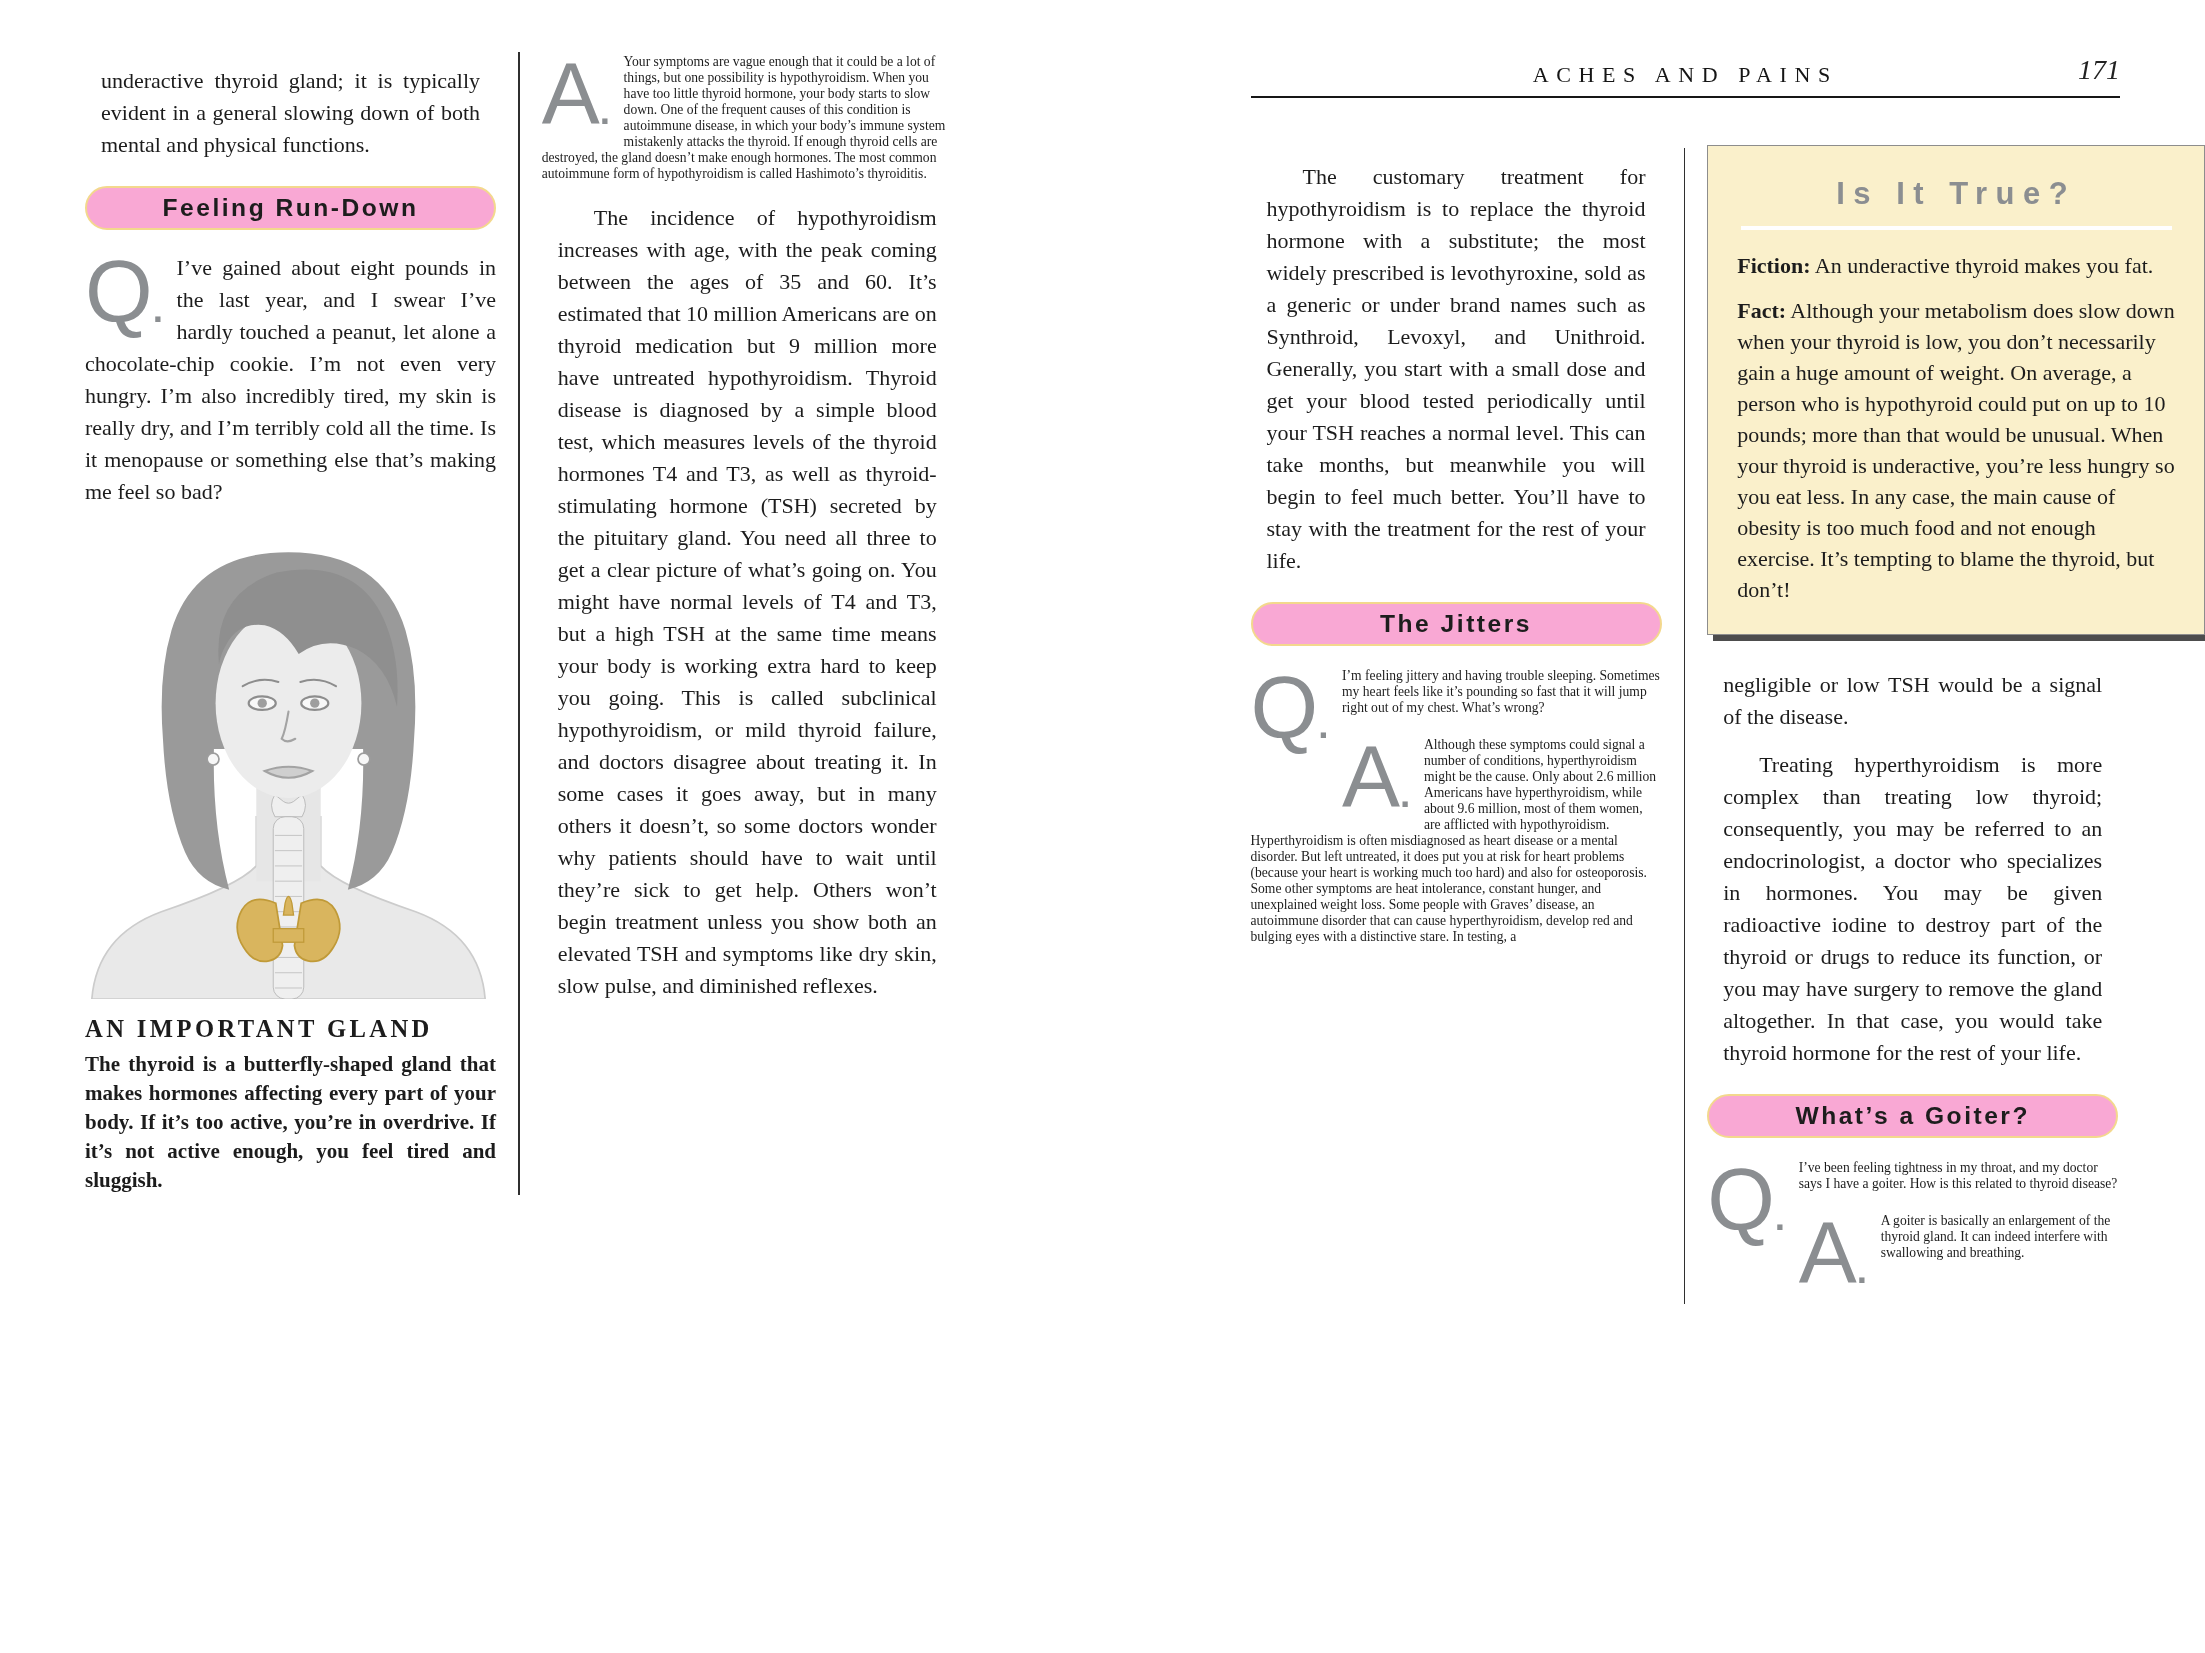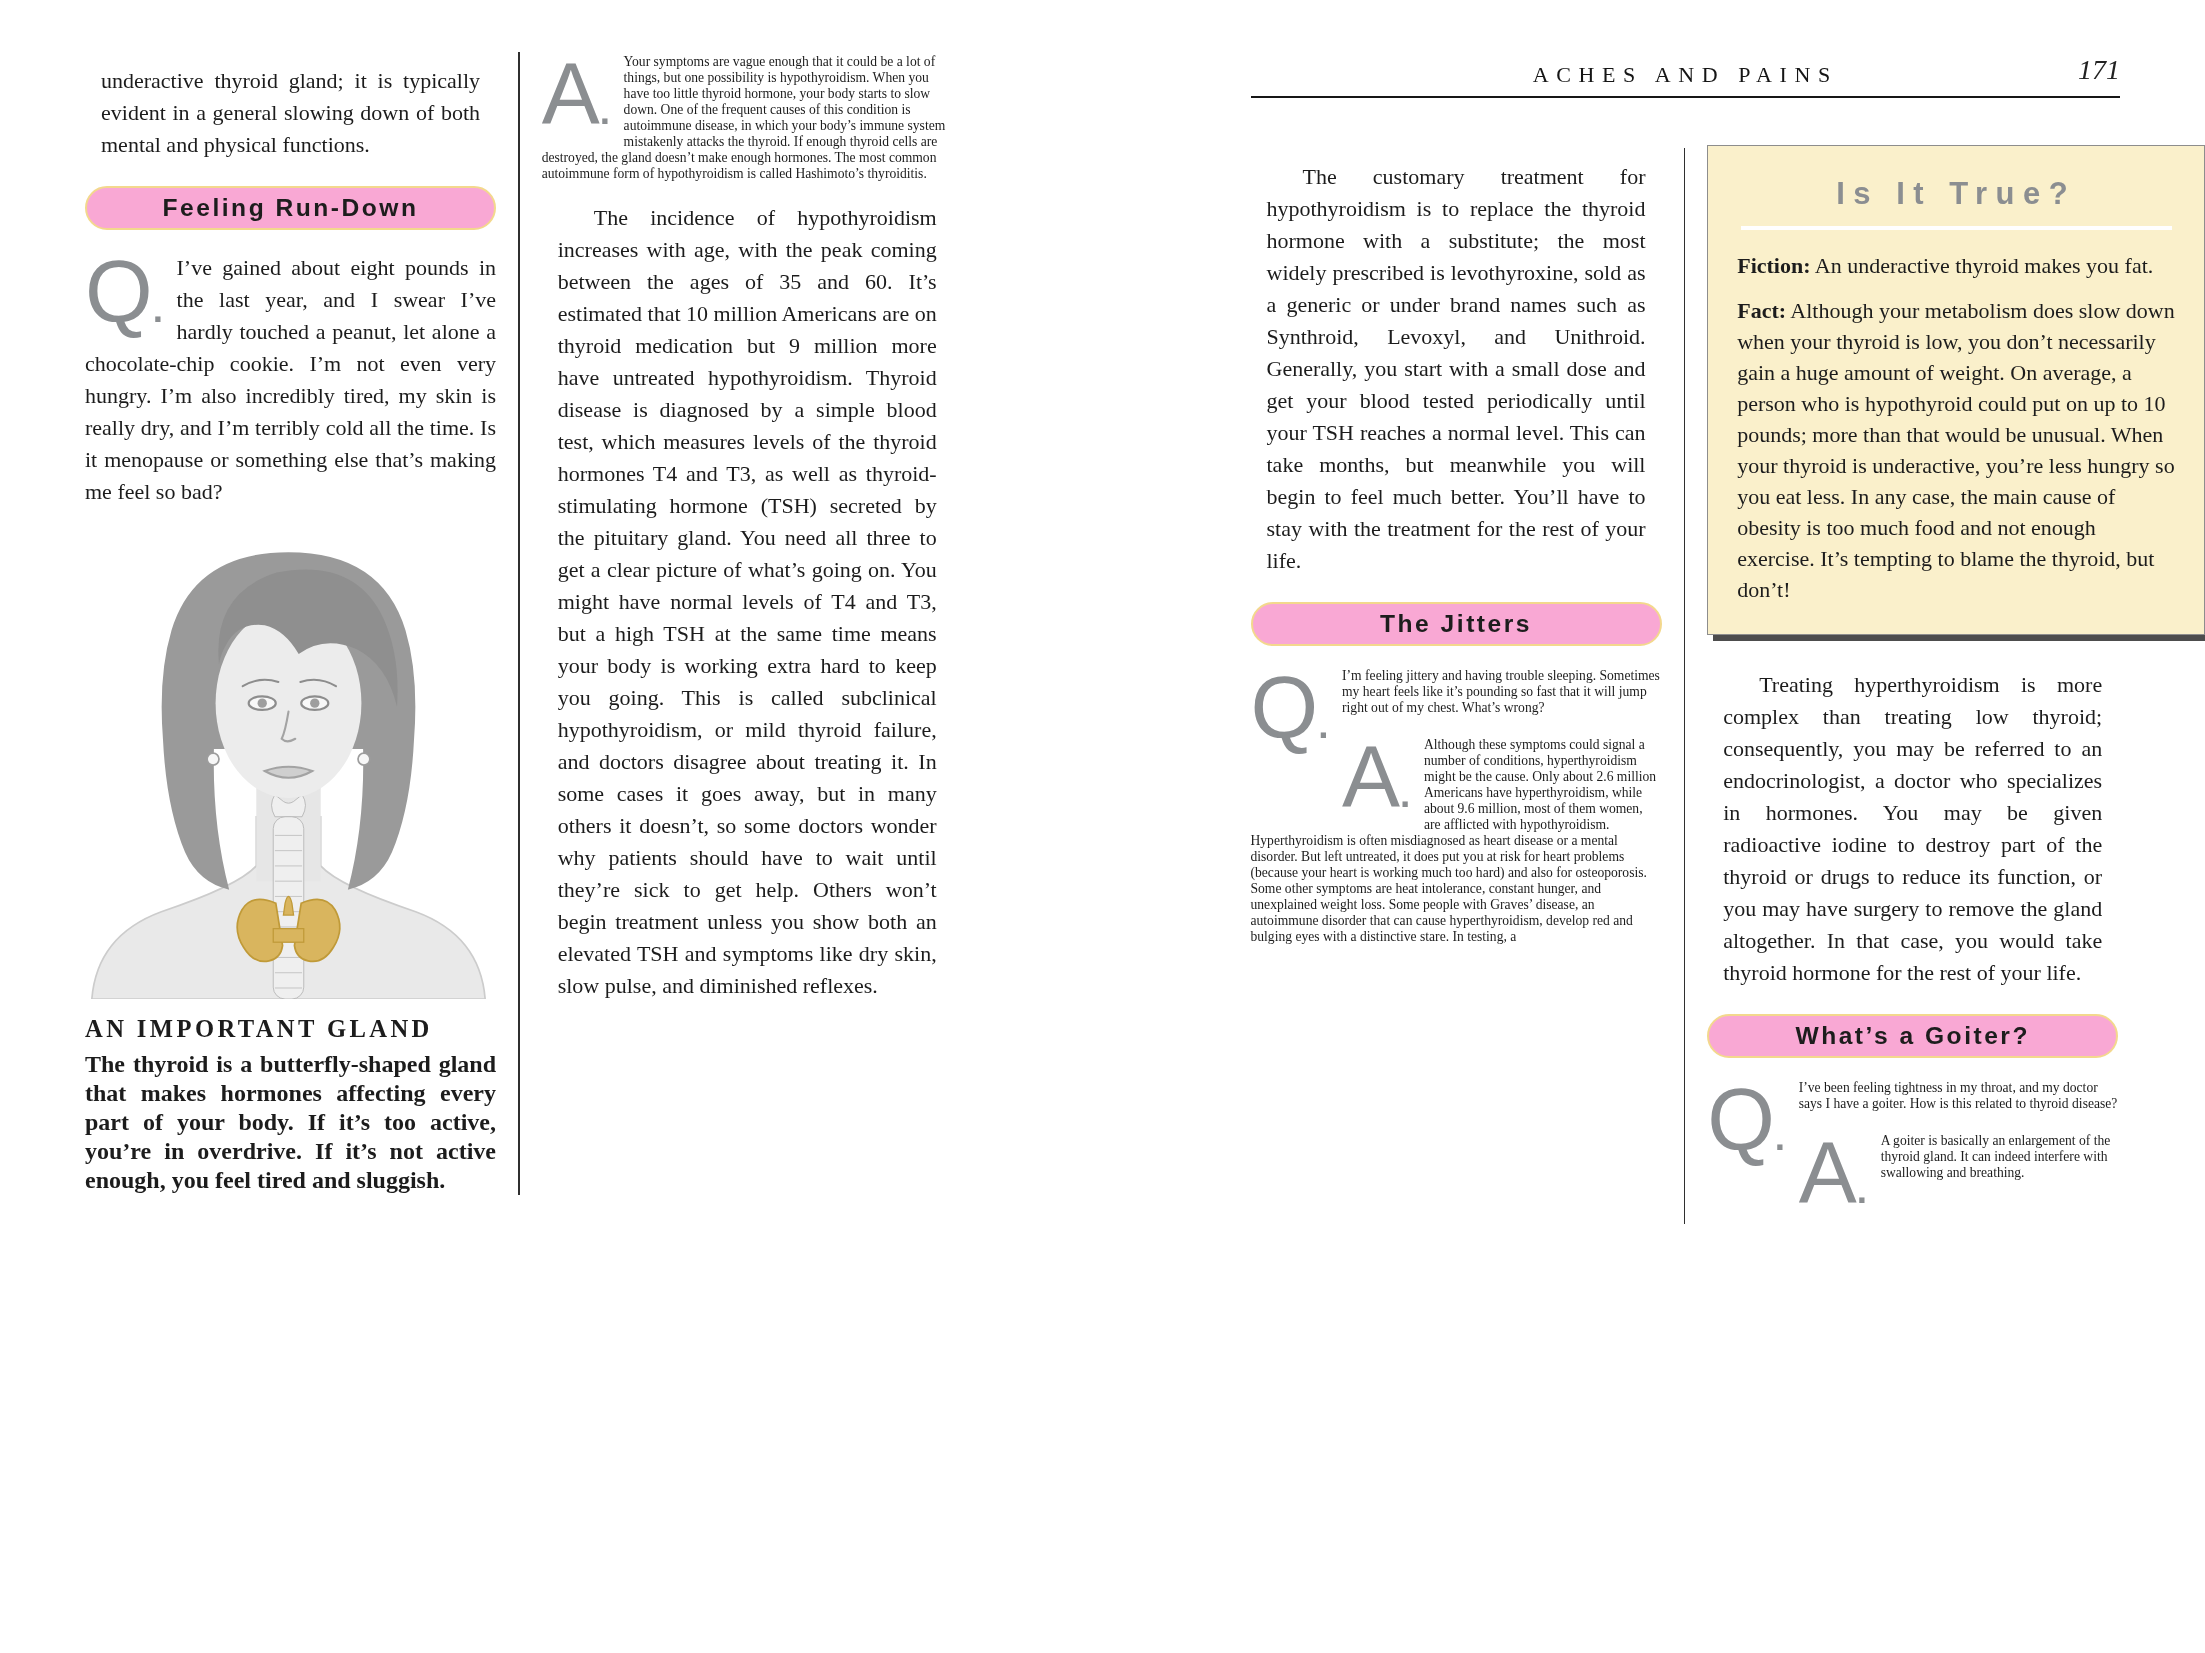--- a/index.html
+++ b/index.html
@@ -37,21 +37,21 @@
   .qa-para .qtext{font-weight:normal;}
   .qmark{float:left;font-family:"Liberation Sans",sans-serif;color:#8b8e91;
          font-size:87px;line-height:66px;margin:6.8px 13.6px 0 0;font-weight:400;}
   .qmark .qdot{font-size:37px;font-weight:bold;letter-spacing:0;}
 
   
   .illus{margin:29px 0 5.1px 0;}
 
   
   .cap-title{font-weight:bold;font-size:24.6px;letter-spacing:3.4px;margin:12px 0 6.8px 0;}
-  .cap-body{font-weight:bold;font-size:24px;line-height:29px;text-align:justify;margin:0;}
+  .cap-body{font-weight:bold;font-size:21px;line-height:29px;text-align:justify;margin:0;}
 
   
   .truebox{box-sizing:border-box;width:498px;background:#faf0cb;border:1.7px solid #8d8d8d;
            box-shadow:6px 6px 0 #4d4d4d;padding:25.4px 29px 29px 29px;margin-bottom:34px;}
   .truebox .tb-title{font-family:"Liberation Sans",sans-serif;font-weight:bold;font-size:31px;
            letter-spacing:8.5px;color:#8b8e91;text-align:center;margin:5.1px 0 13.6px 0;}
   .truebox .tb-rule{border:none;border-top:4.2px solid #ffffff;margin:0 3.4px 20.4px 3.4px;}
   .truebox p{font-size:22px;line-height:31px;margin:0 0 13.6px 0;text-align:left;}
   .truebox p:last-child{margin-bottom:0;}
   .tb-label{font-weight:bold;}
@@ -162,20 +162,21 @@
 
       <div class="col">
 
         <div class="truebox">
           <div class="tb-title">Is It True?</div>
           <hr class="tb-rule">
           <p><span class="tb-label">Fiction:</span><span> An underactive thyroid makes you fat.</span></p>
           <p><span class="tb-label">Fact:</span><span> Although your metabolism does slow down when your thyroid is low, you don’t necessarily gain a huge amount of weight. On average, a person who is hypothyroid could put on up to 10 pounds; more than that would be unusual. When your thyroid is underactive, you’re less hungry so you eat less. In any case, the main cause of obesity is too much food and not enough exercise. It’s tempting to blame the thyroid, but don’t!</span></p>
         </div>
 
+        <p class="body">negligible or low TSH would be a signal of the disease.</p>
         <p class="body indent">Treating hyperthyroidism is more complex than treating low thyroid; consequently, you may be referred to an endocrinologist, a doctor who specializes in hormones. You may be given radioactive iodine to destroy part of the thyroid or drugs to reduce its function, or you may have surgery to remove the gland altogether. In that case, you would take thyroid hormone for the rest of your life.</p>
 
         <div class="pill">What’s a Goiter?</div>
 
         <div class="qa-para">
           <span class="qmark"><span>Q</span><span class="qdot">.</span></span>
           <span class="body qtext" style="display:block;">I’ve been feeling tightness in my throat, and my doctor says I have a goiter. How is this related to thyroid disease?</span>
         </div>
 
         <div class="qa-para">

